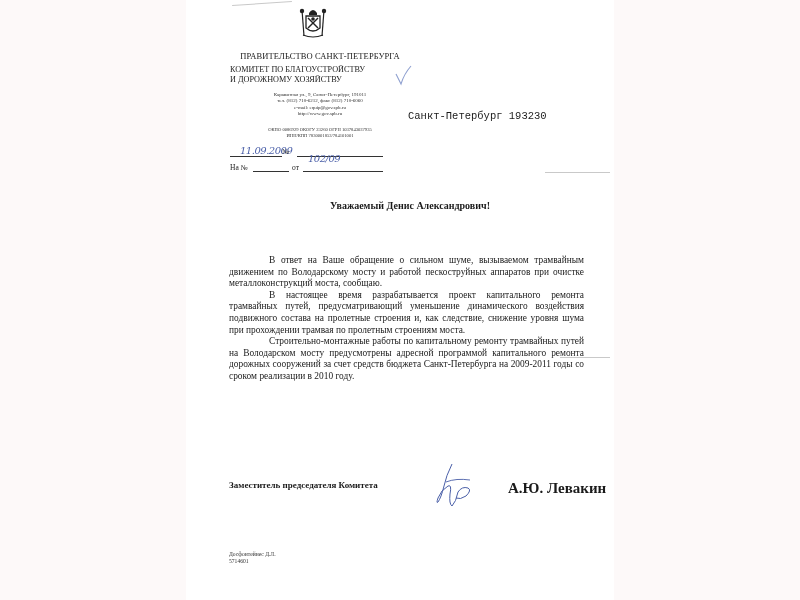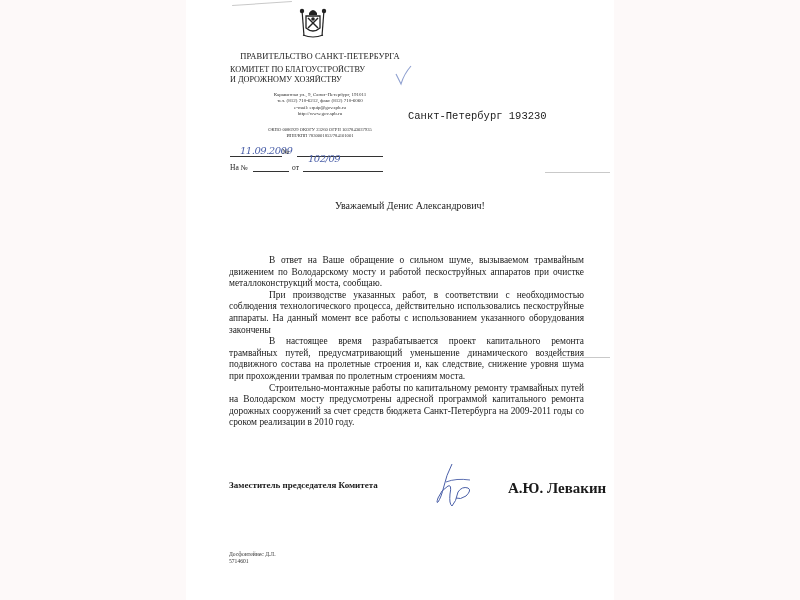--- a/index.html
+++ b/index.html
@@ -63,21 +63,21 @@
     position: absolute; left: 230px; top: 163px; width: 155px; height: 12px;
     font-size: 7.5px;
   }
   .ref-line .lbl1 { position: absolute; left: 0; top: 0; }
   .ref-line .u3 { position: absolute; left: 23px; top: 8px; width: 36px; border-bottom: 0.8px solid #333; }
   .ref-line .lbl2 { position: absolute; left: 62px; top: 0; }
   .ref-line .u4 { position: absolute; left: 73px; top: 8px; width: 80px; border-bottom: 0.8px solid #333; }
 
   .greeting {
     position: absolute; left: 240px; top: 200px; width: 340px;
-    font-size: 10px; font-weight: normal; text-align: center;
+    font-size: 10px; font-weight: bold; text-align: center;
   }
   .body-text {
     position: absolute; left: 229px; top: 224px; width: 355px;
     font-size: 9.4px; line-height: 11.6px; text-align: justify; margin-top: 31px;
   }
   .body-text p { margin: 0; text-indent: 40px; }
   .body-text p + p { margin-top: 0; }
 
   .sig-title {
     position: absolute; left: 229px; top: 480px;
@@ -157,21 +157,20 @@
   <span class="lbl1">На №</span>
   <span class="u3"></span>
   <span class="lbl2">от</span>
   <span class="u4"></span>
 </div>
 
 <div class="greeting">Уважаемый Денис Александрович!</div>
 
 <div class="body-text">
   <p>В ответ на Ваше обращение о сильном шуме, вызываемом трамвайным движением по Володарскому мосту и работой пескоструйных аппаратов при очистке металлоконструкций моста, сообщаю.</p>
-  <p>При производстве указанных работ, в соответствии с необходимостью соблюдения технологического процесса, действительно использовались пескоструйные аппараты. На данный момент все работы с использованием указанного оборудования закончены</p>
   <p>В настоящее время разрабатывается проект капитального ремонта трамвайных путей, предусматривающий уменьшение динамического воздействия подвижного состава на пролетные строения и, как следствие, снижение уровня шума при прохождении трамвая по пролетным строениям моста.</p>
   <p>Строительно-монтажные работы по капитальному ремонту трамвайных путей на Володарском мосту предусмотрены адресной программой капитального ремонта дорожных сооружений за счет средств бюджета Санкт-Петербурга на 2009-2011 годы со сроком реализации в 2010 году.</p>
 </div>
 
 <div class="sig-title">Заместитель председателя Комитета</div>
 <svg class="signature" viewBox="0 0 42 46">
   <path d="M20 2 Q14 14 12 24 Q9 36 6 40 Q4 42 6 36 Q9 28 16 24 Q20 22 18 32 Q17 42 20 44 Q24 40 26 30 Q30 24 36 26 Q40 28 34 34 Q28 38 24 36" fill="none" stroke="#4a5fa8" stroke-width="1"></path>
   <path d="M14 20 Q24 16 38 18" fill="none" stroke="#4a5fa8" stroke-width="0.9"></path>
 </svg>
 <div class="sig-name">А.Ю. Левакин</div>

